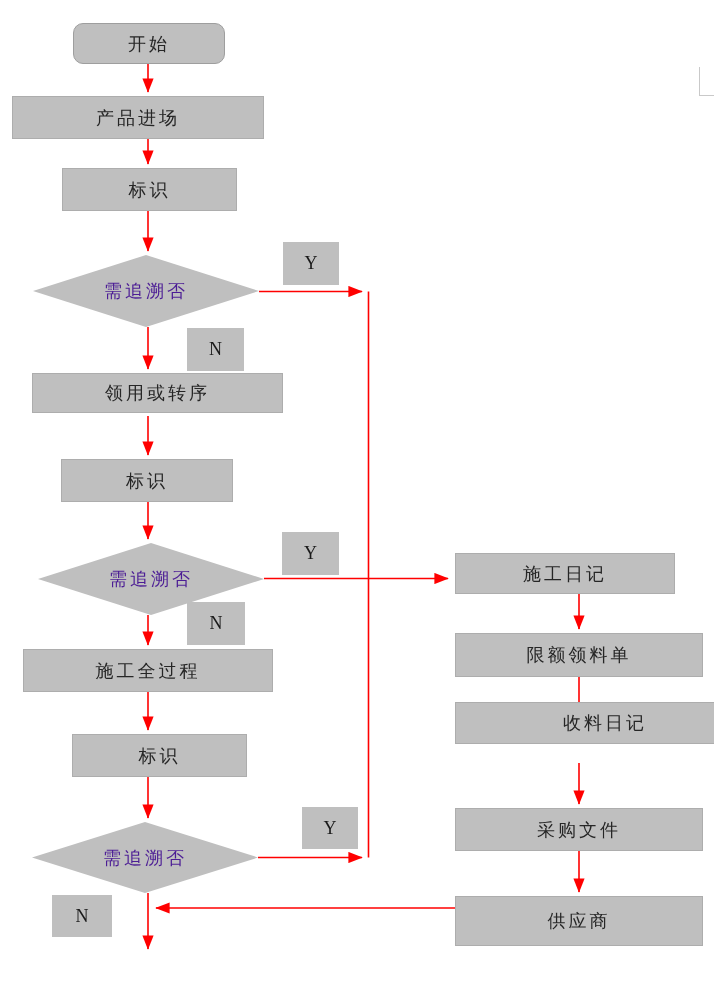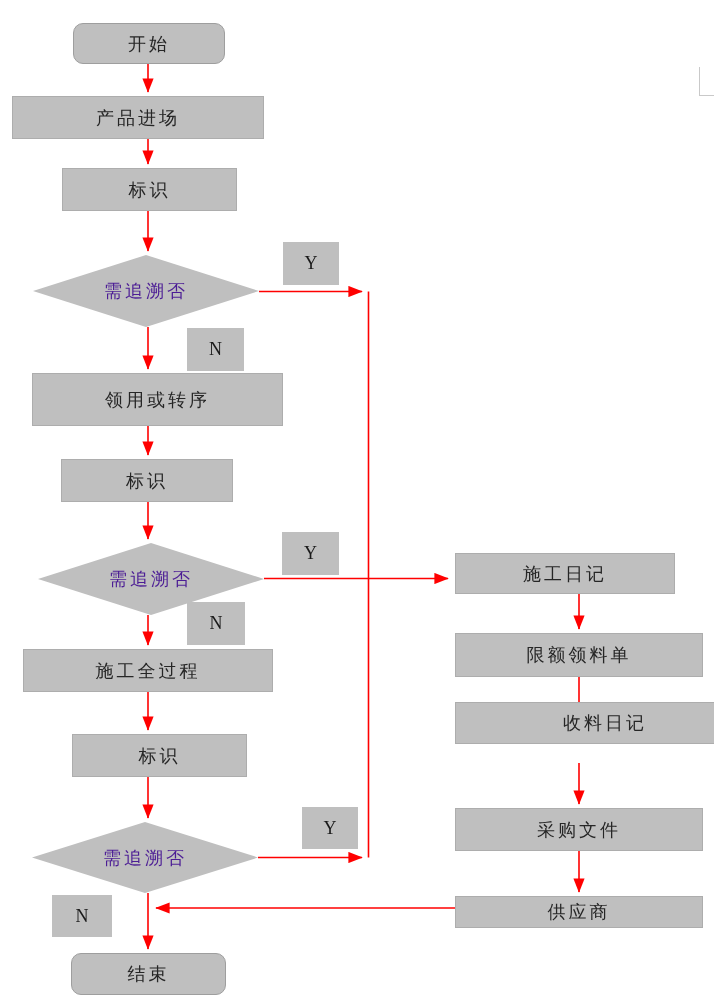--- a/index.html
+++ b/index.html
@@ -99,21 +99,21 @@
   </div>
 
   <div class="branch" style="left:283px;top:242px;width:56px;height:43px;">
     <span>Y</span>
   </div>
 
   <div class="branch" style="left:187px;top:328px;width:57px;height:43px;">
     <span>N</span>
   </div>
 
-  <div class="node" style="left:32px;top:373px;width:251px;height:53px;">
+  <div class="node" style="left:32px;top:373px;width:251px;height:40px;">
     <span>领用或转序</span>
   </div>
 
   <div class="node" style="left:61px;top:459px;width:172px;height:43px;">
     <span>标识</span>
   </div>
 
   <div class="diamond" style="left:38px;top:543px;width:226px;height:72px;">
     <span>需追溯否</span>
   </div>
@@ -139,39 +139,36 @@
   </div>
 
   <div class="branch" style="left:302px;top:807px;width:56px;height:42px;">
     <span>Y</span>
   </div>
 
   <div class="branch" style="left:52px;top:895px;width:60px;height:42px;">
     <span>N</span>
   </div>
 
-  <div class="node rounded" style="left:71px;top:953px;width:155px;height:42px;">
-    <span>结束</span>
-  </div>
 
   <div class="node" style="left:455px;top:553px;width:220px;height:41px;">
     <span>施工日记</span>
   </div>
 
   <div class="node" style="left:455px;top:633px;width:248px;height:44px;">
     <span>限额领料单</span>
   </div>
 
   <div class="node" style="left:455px;top:702px;width:300px;height:42px;">
     <span>收料日记</span>
   </div>
 
   <div class="node" style="left:455px;top:808px;width:248px;height:43px;">
     <span>采购文件</span>
   </div>
 
-  <div class="node" style="left:455px;top:896px;width:248px;height:32px;">
+  <div class="node" style="left:455px;top:896px;width:248px;height:50px;">
     <span>供应商</span>
   </div>
 
   <div class="corner"></div>
 
 </div>
 
 </body></html>

